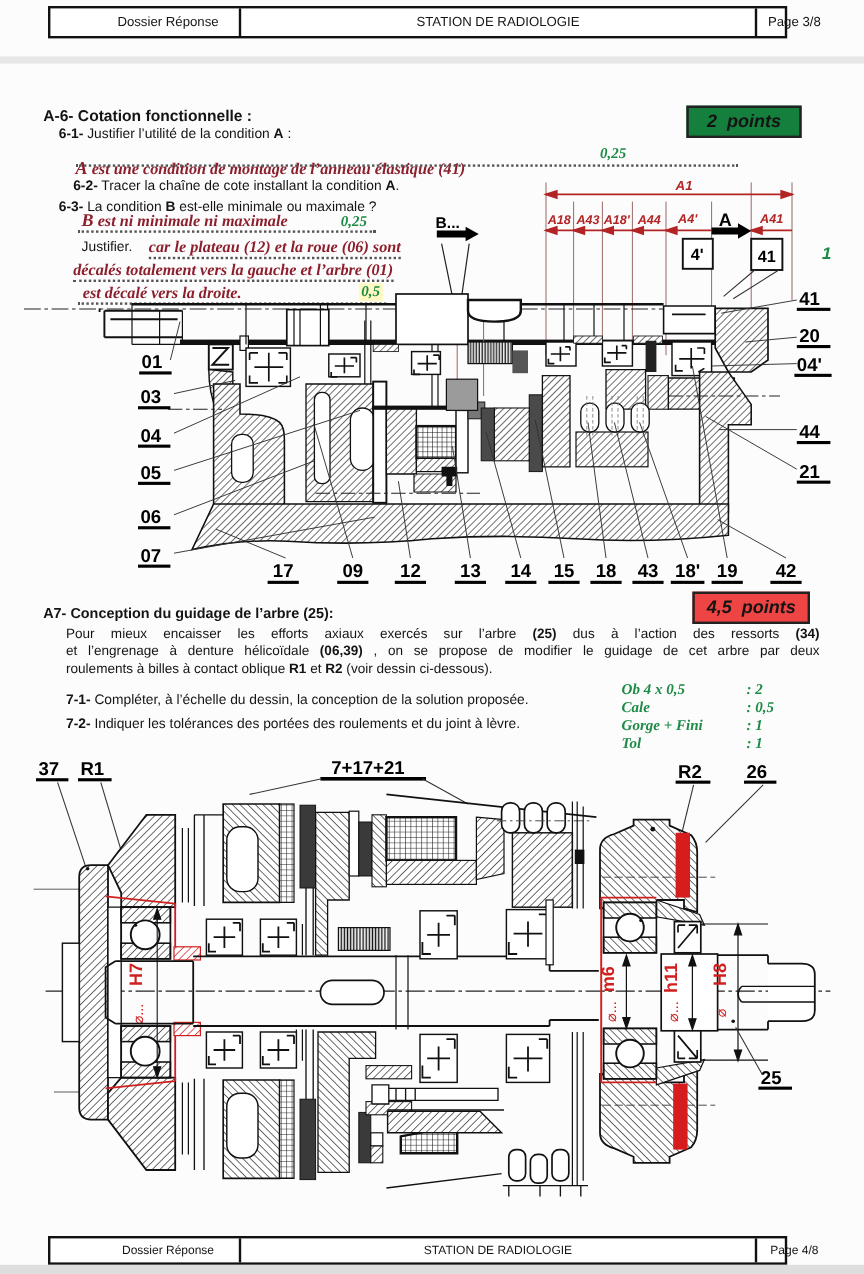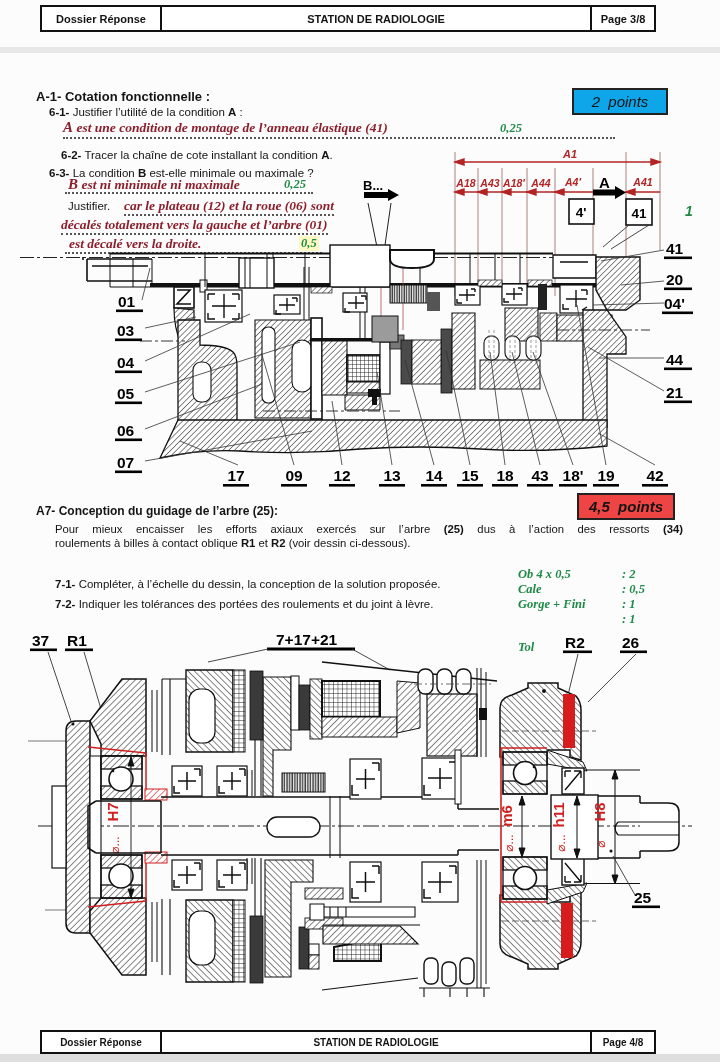--- a/index.html
+++ b/index.html
@@ -1,46 +1,46 @@
 <!DOCTYPE html>
 <html><head>
 <meta charset="utf-8">
 <style>
 html,body{margin:0;padding:0;}
 body{width:720px;height:1062px;position:relative;background:#fcfcfc;font-family:"Liberation Sans",sans-serif;color:#141414;overflow:hidden;}
 .abs{position:absolute;}
 .hdr{border:2px solid #111;background:#fff;}
-.cell{position:absolute;top:0;bottom:0;display:flex;align-items:center;justify-content:center;font-weight:bold;font-size:11px;}
+.cell{position:absolute;top:0;bottom:0;display:flex;align-items:center;justify-content:center;font-weight:normal;font-size:11px;padding-left:39px;}
 .red{font-family:"Liberation Serif",serif;font-style:italic;font-weight:bold;color:#8d1f2d;font-size:13.5px;white-space:nowrap;}
 .grn{font-family:"Liberation Serif",serif;font-style:italic;font-weight:bold;color:#1d8a46;font-size:12.5px;white-space:nowrap;}
 .dots{border-bottom:2px dotted #555;}
 .blk{font-size:11.5px;white-space:nowrap;}
 svg text{font-family:"Liberation Sans",sans-serif;}
 </style>
 </head>
 <body>
 
 <div class="abs hdr" style="left:40px;top:5px;width:612px;height:23px;">
 
   <div class="cell" style="left:0;width:118px;border-right:2px solid #111;">Dossier Réponse</div>
 
   <div class="cell" style="left:120px;width:428px;border-right:2px solid #111;">STATION DE RADIOLOGIE</div>
 
   <div class="cell" style="left:550px;width:62px;">Page 3/8</div>
 </div>
 
 <div class="abs" style="left:0;top:47px;width:720px;height:6px;background:#e7e7e7;"></div>
 
-<div class="abs" style="left:36px;top:89px;font-weight:bold;font-size:13px;">A-1- Cotation fonctionnelle :</div>
-
-<div class="abs" style="left:572px;top:88px;width:92px;height:23px;border:2px solid #222;background:#0ea5e9;display:flex;align-items:center;justify-content:center;font-weight:normal;font-style:italic;font-size:15px;">2&nbsp; points</div>
+<div class="abs" style="left:36px;top:89px;font-weight:bold;font-size:13px;">A-6- Cotation fonctionnelle :</div>
+
+<div class="abs" style="left:572px;top:88px;width:92px;height:23px;border:2px solid #222;background:#15803d;display:flex;align-items:center;justify-content:center;font-weight:bold;font-style:italic;font-size:15px;">2&nbsp; points</div>
 
 <div class="abs blk" style="left:49px;top:106px;"><b>6-1-</b> Justifier l’utilité de la condition <b>A</b> :</div>
 
-<div class="abs red" style="left:63px;top:119px;"><i style="font-size:15px;">A</i> est une condition de montage de l’anneau élastique (41)</div>
+<div class="abs red" style="left:63px;top:133px;"><i style="font-size:15px;">A</i> est une condition de montage de l’anneau élastique (41)</div>
 
 <div class="abs dots" style="left:63px;top:122px;width:552px;height:15px;"></div>
 <div class="abs grn" style="left:498px;top:121px;background:#fcfcfc;padding:0 2px;">0,25</div>
 
 <div class="abs blk" style="left:49px;top:149px;margin-left:12px;"><b>6-2-</b> Tracer la chaîne de cote installant la condition <b>A</b>.</div>
 
 <div class="abs blk" style="left:49px;top:167px;"><b>6-3-</b> La condition <b>B</b> est-elle minimale ou maximale&nbsp;?</div>
 
 <div class="abs red" style="left:68px;top:176px;"><i style="font-size:15px;">B</i> est ni minimale ni maximale</div>
 <div class="abs grn" style="left:284px;top:177px;">0,25</div>
@@ -347,34 +347,35 @@
 </g>
 </g>
 </svg>
 
 <div class="abs" style="left:577px;top:493px;width:94px;height:23px;border:2px solid #222;background:#ef4444;display:flex;align-items:center;justify-content:center;font-weight:bold;font-style:italic;font-size:15px;">4,5&nbsp; points</div>
 
 <div class="abs" style="left:36px;top:504px;font-weight:bold;font-size:12px;">A7- Conception du guidage de l’arbre (25):</div>
 
 <div class="abs" style="left:55px;top:522px;width:628px;font-size:11.3px;line-height:14.4px;">
 <div style="text-align:justify;text-align-last:justify;">Pour mieux encaisser les efforts axiaux exercés sur l’arbre <b>(25)</b> dus à l’action des ressorts <b>(34)</b></div>
+<div style="text-align:justify;text-align-last:justify;">et l’engrenage à denture hélicoïdale <b>(06,39)</b> , on se propose de modifier le guidage de cet arbre par deux</div>
 <div>roulements à billes à contact oblique <b>R1</b> et <b>R2</b> (voir dessin ci-dessous).</div>
 </div>
 
 <div class="abs blk" style="left:55px;top:578px;"><b>7-1-</b> Compléter, à l’échelle du dessin, la conception de la solution proposée.</div>
 
 <div class="abs blk" style="left:55px;top:598px;"><b>7-2-</b> Indiquer les tolérances des portées des roulements et du joint à lèvre.</div>
 
 <div class="abs grn" style="left:518px;top:567px;">Ob 4 x 0,5</div>
 <div class="abs grn" style="left:622px;top:567px;">: 2</div>
 <div class="abs grn" style="left:518px;top:582px;">Cale</div>
 <div class="abs grn" style="left:622px;top:582px;">: 0,5</div>
 <div class="abs grn" style="left:518px;top:597px;">Gorge + Fini</div>
 <div class="abs grn" style="left:622px;top:597px;">: 1</div>
-<div class="abs grn" style="left:518px;top:612px;margin-top:28px;">Tol</div>
+<div class="abs grn" style="left:518px;top:612px;">Tol</div>
 <div class="abs grn" style="left:622px;top:612px;">: 1</div>
 
 <svg id="d2" class="abs" style="left:0;top:625px;" width="720" height="395" viewBox="0 625 720 395">
 <defs>
 <pattern id="ha2" width="4.5" height="4.5" patternTransform="rotate(45)" patternUnits="userSpaceOnUse">
         <rect width="4.5" height="4.5" fill="#fff"></rect>
         <line x1="0" y1="0" x2="0" y2="4.5" stroke="#161616" stroke-width="1.05"></line>
       </pattern>
 <pattern id="mesh2" width="4.5" height="4.5" patternUnits="userSpaceOnUse">
         <rect width="4.5" height="4.5" fill="#fff"></rect>

